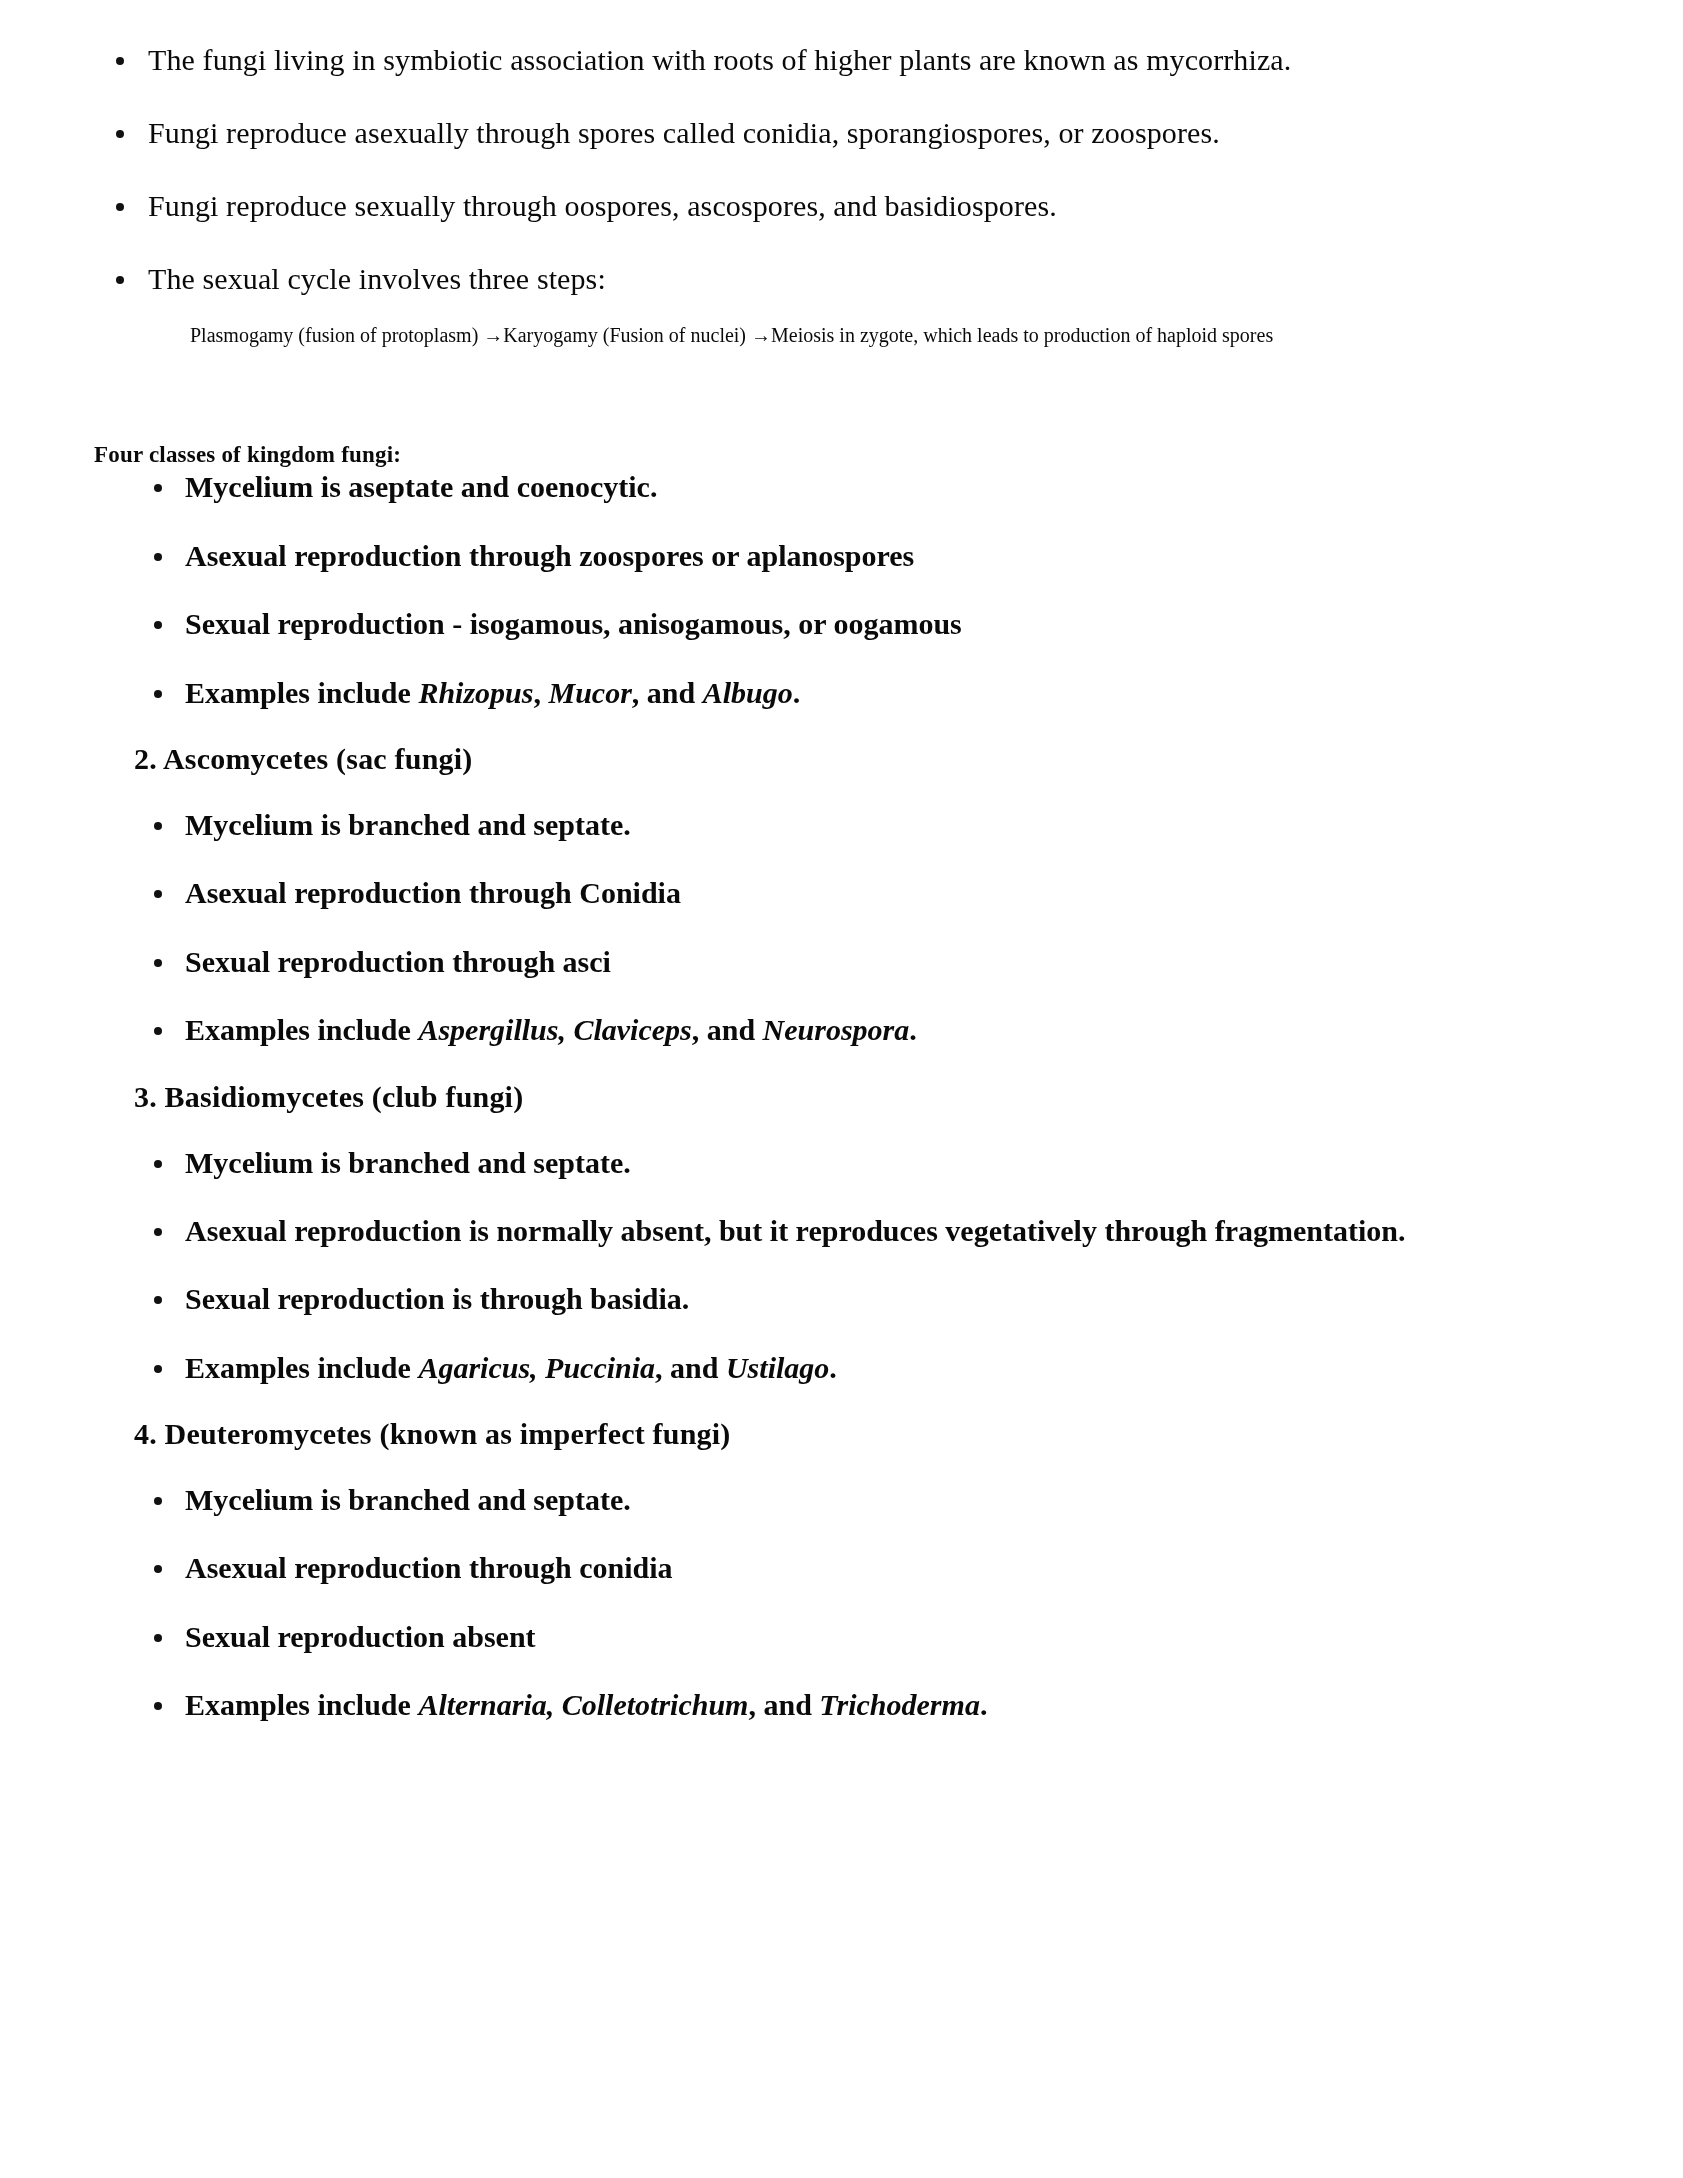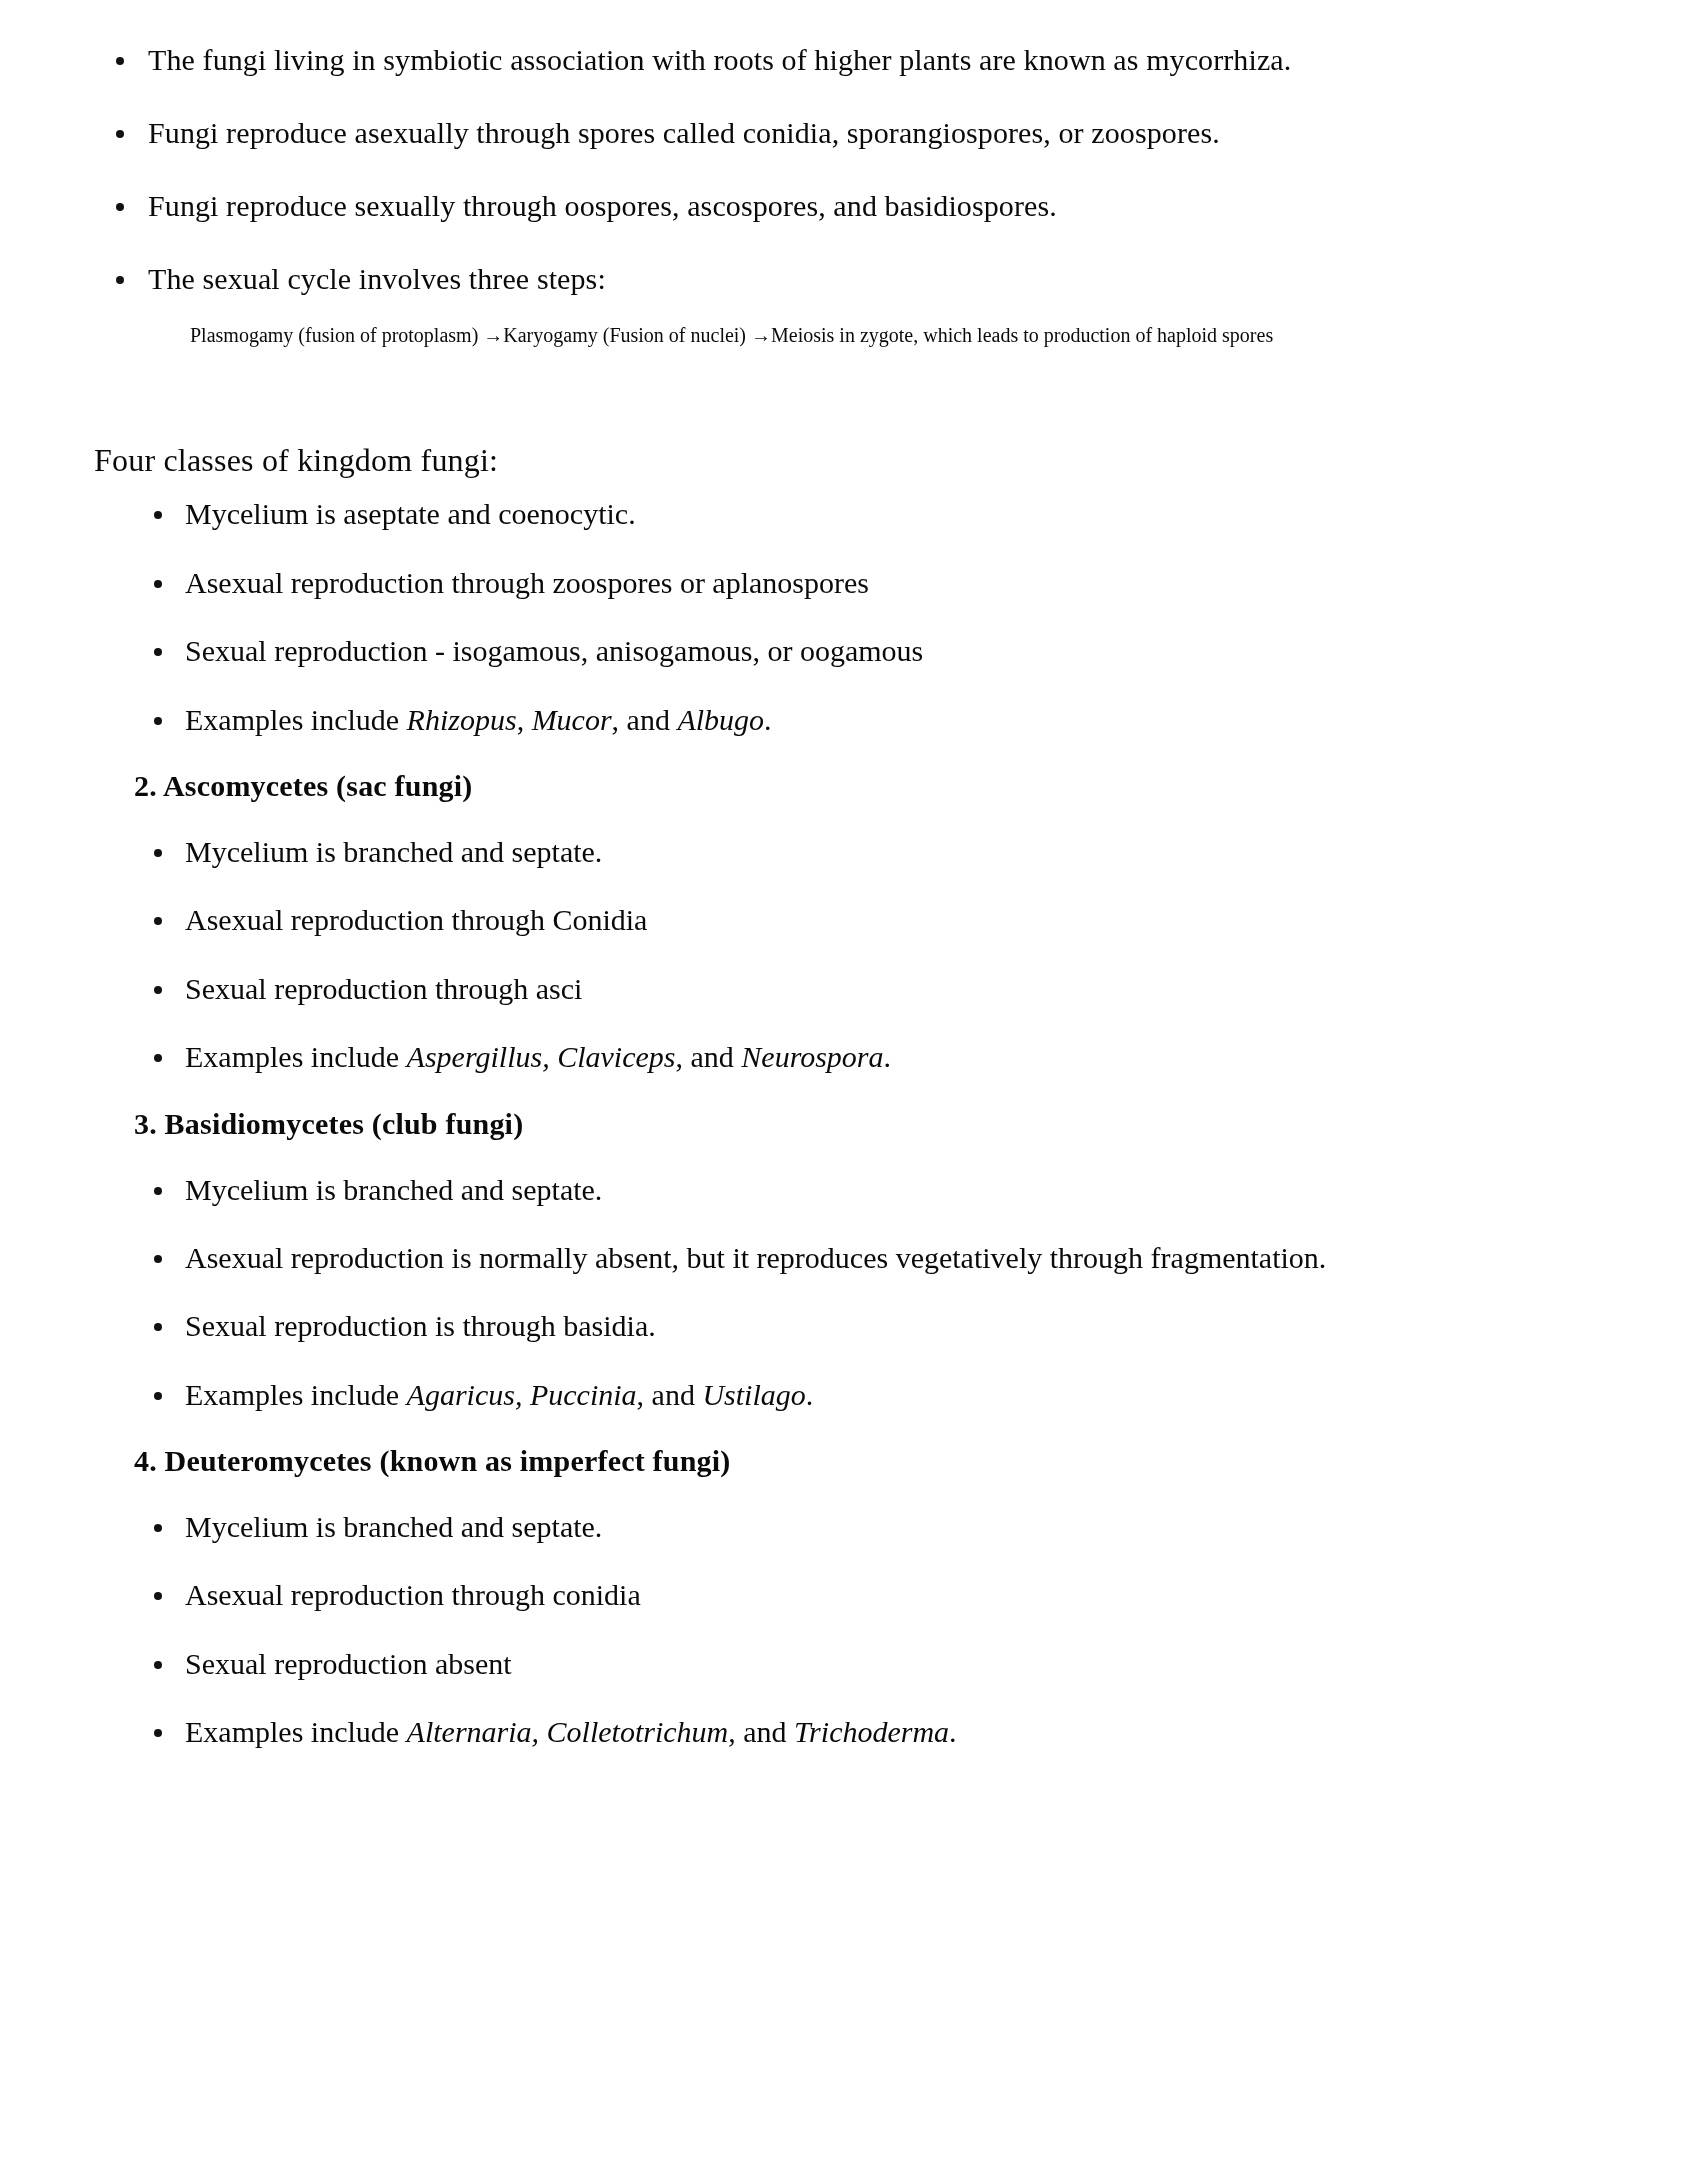--- a/index.html
+++ b/index.html
@@ -59,42 +59,43 @@
     margin: 0 0 0 0;
     padding-left: 96px;
     font-size: 20px;
     line-height: 1.32;
     max-width: 1287px;
     text-align: left;
   }
   .cycle-wrap { margin-top: -10px; }
 
   .section-title {
-    font-weight: normal;
-    font-size: 32px;
+    font-weight: bold;
+    font-size: 23px;
     margin: 94px 0 0 0;
     padding-left: 0px;
     letter-spacing: 0.2px;
   }
 
   .class-block { margin-top: 0; }
   .class-heading {
     font-weight: bold;
     font-size: 30px;
     padding-left: 40px;
     margin: 0 0 30px 0;
     letter-spacing: 0.2px;
   }
   .class-heading.first { margin-top: 99px; }
   .class-heading.next  { margin-top: 8px; }
 
   ul.class-bullets {
     list-style: none;
-    margin: 16px 0 0 0;
+    margin: 0 0 0 0;
     padding: 0 0 0 40px;
+    font-weight: bold;
   }
   ul.class-bullets > li {
     position: relative;
     padding-left: 51px;
     font-size: 30px;
     line-height: 1.28;
     margin: 0 0 30px 0;
   }
   ul.class-bullets > li::before {
     content: "";

